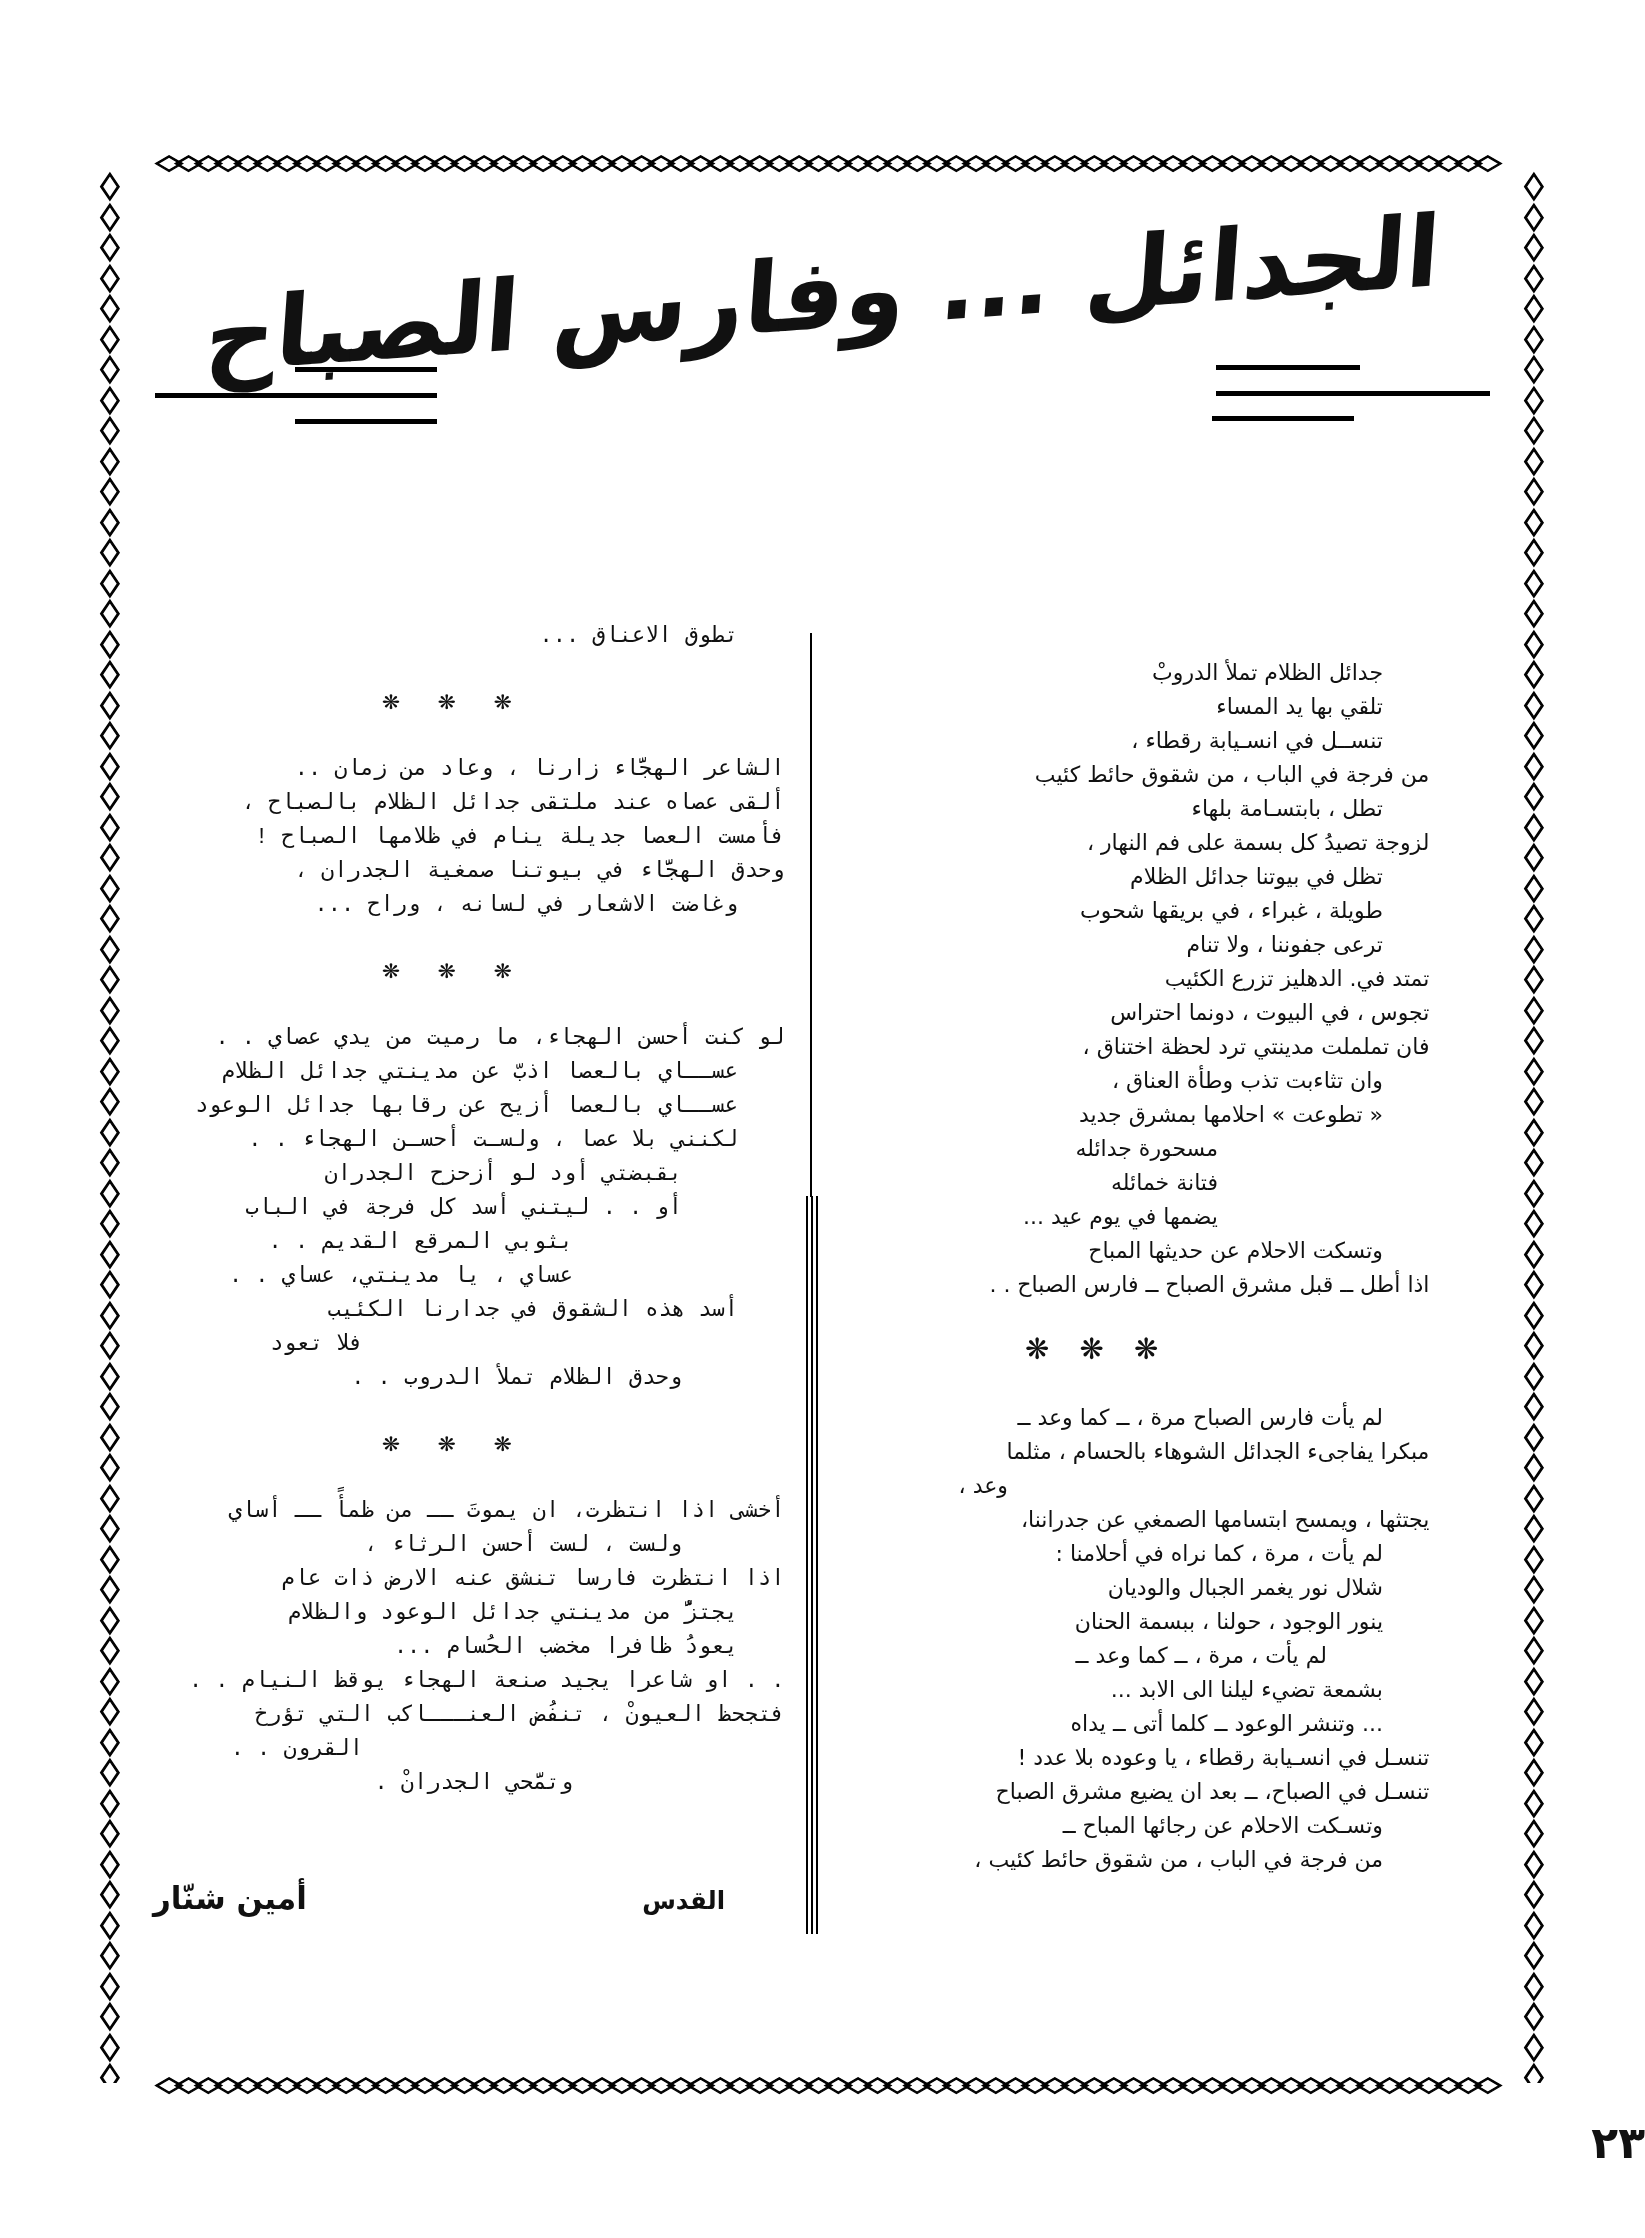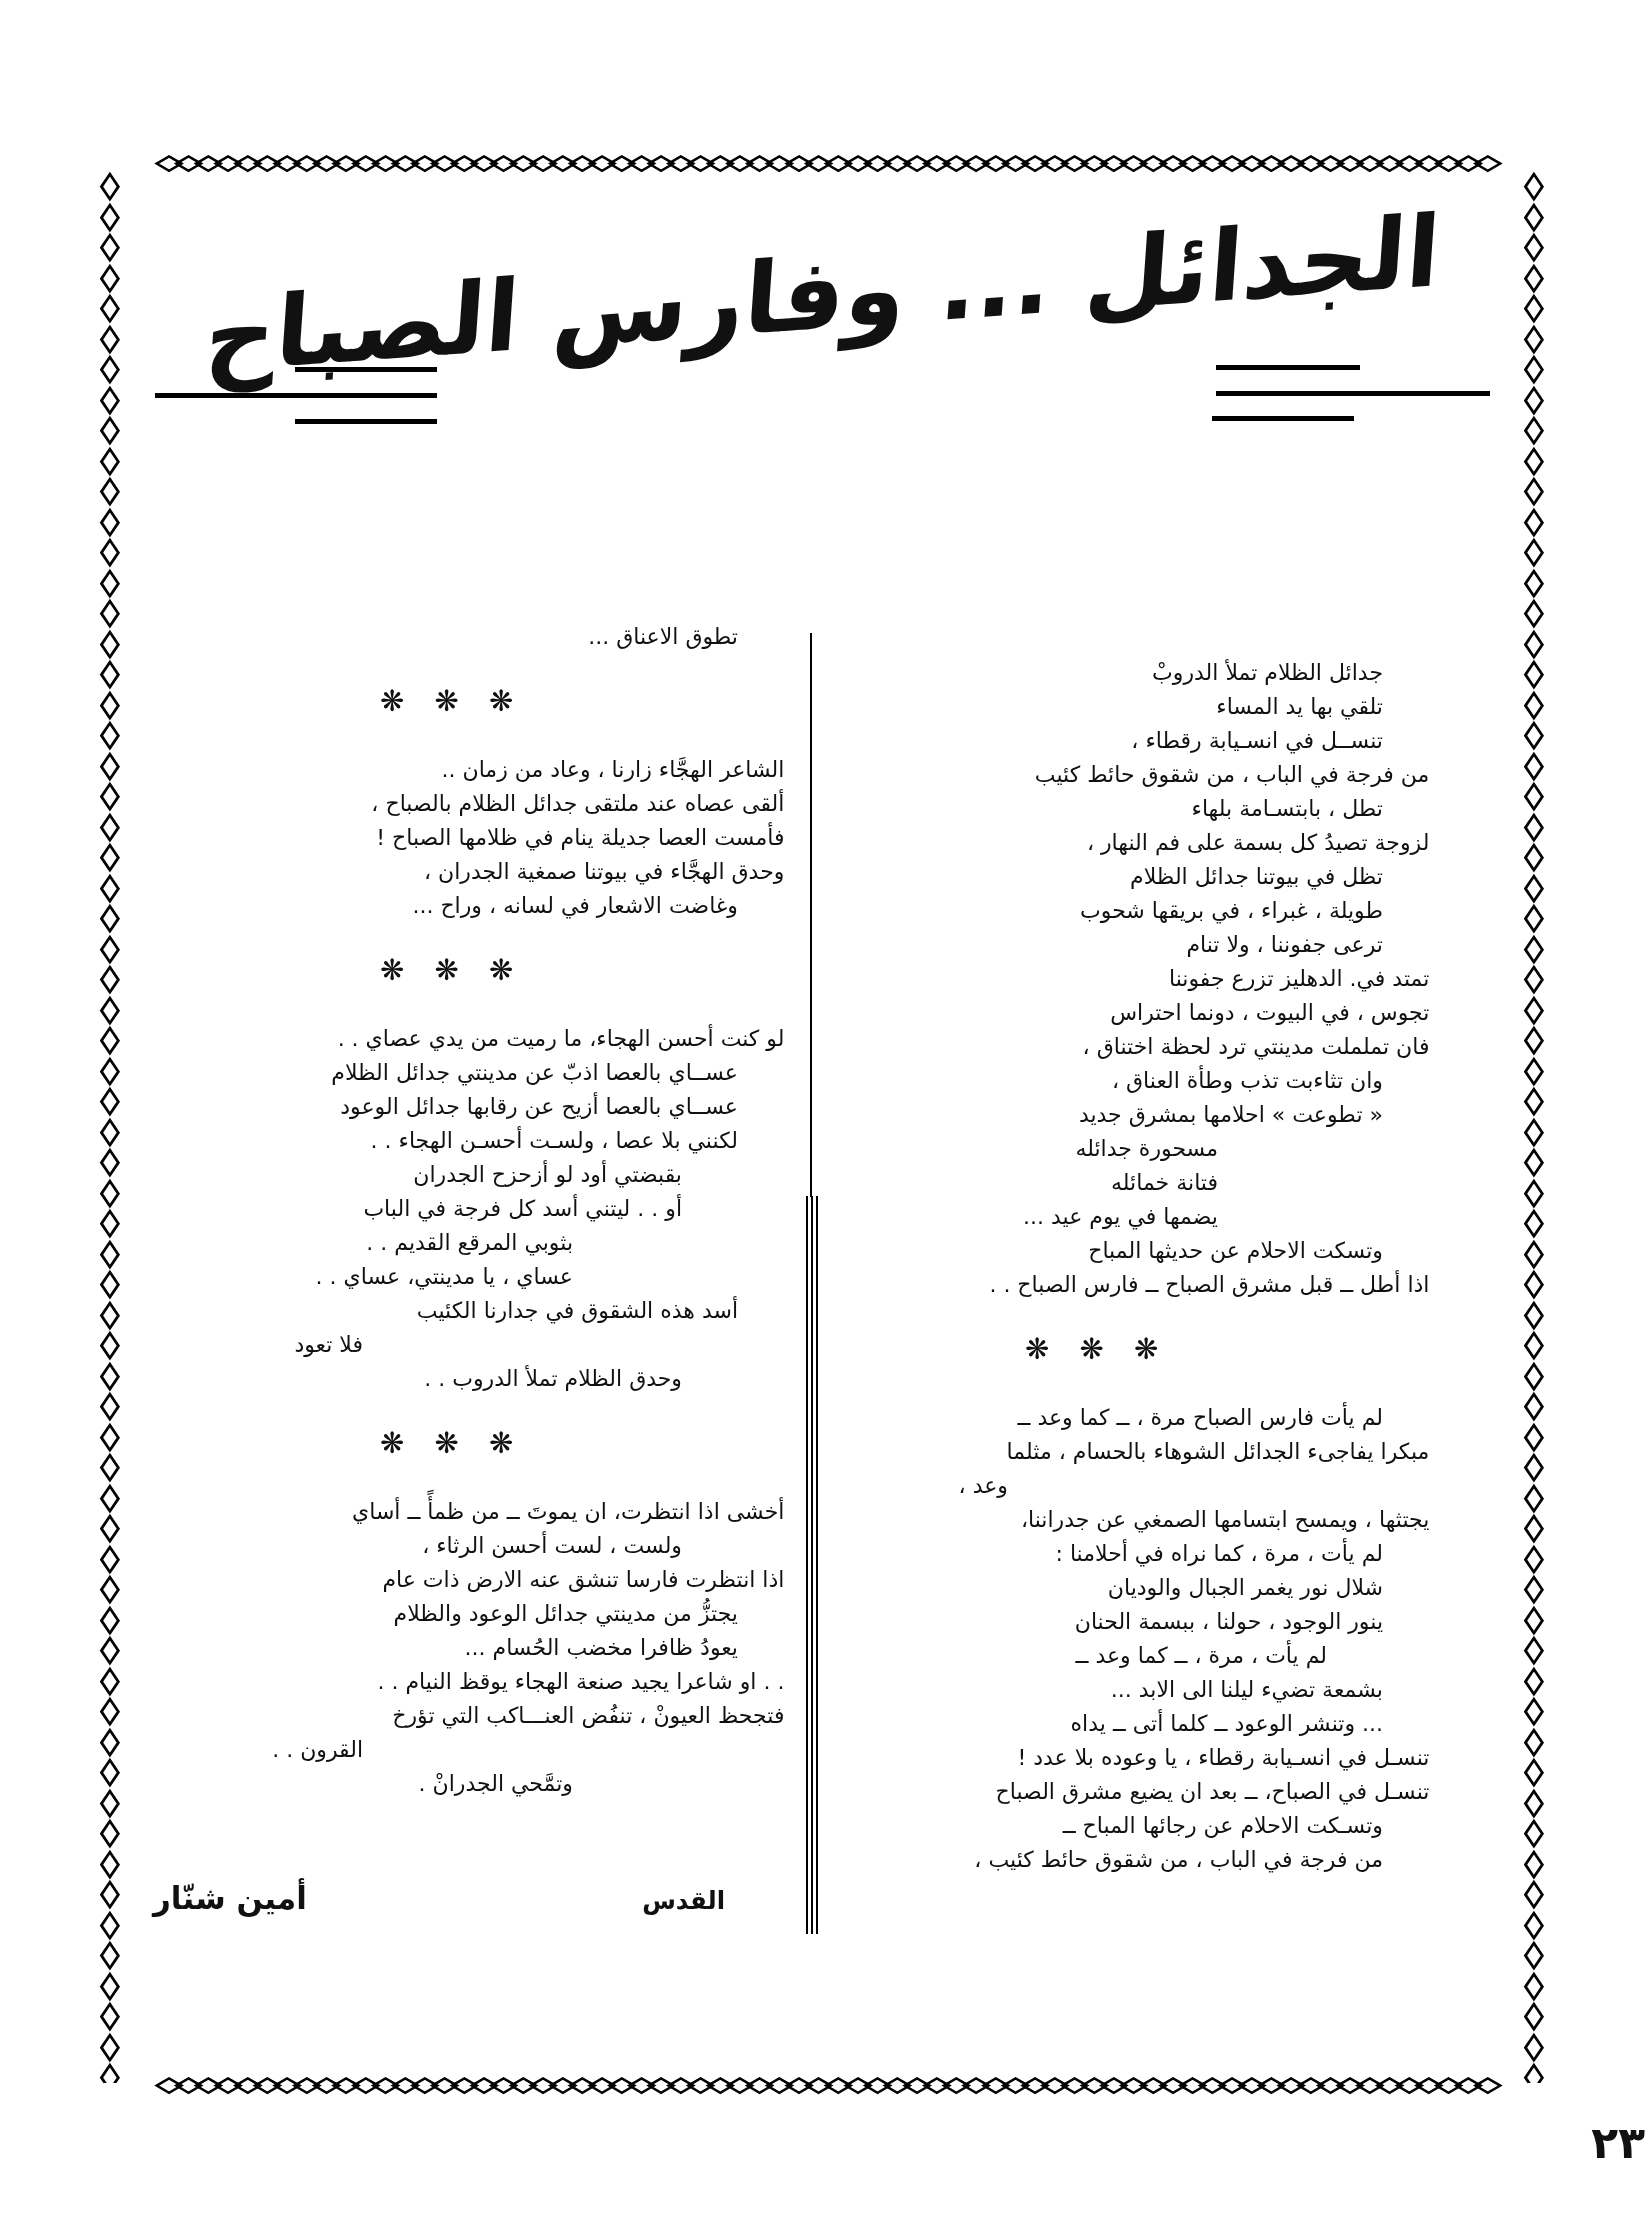--- a/index.html
+++ b/index.html
@@ -81,21 +81,21 @@
   
   .col {
     position: absolute;
     direction: rtl;
     text-align: right;
     font-size: 22px;
     line-height: 34px;
     white-space: nowrap;
   }
   .col-right { top: 616px; left: 798px; width: 638px; margin-top: 40px; }
-  .col-left  { top: 620px; left: 153px;  width: 638px; }
+  .col-left  { top: 620px; left: 153px;  width: 638px; font-family: Liberation Mono, monospace; }
   .poem-line.indent-0 { padding-right: 6.6px; }
   .poem-line.indent-1 { padding-right: 53px; }
   .poem-line.indent-2 { padding-right: 109px; }
   .poem-line.indent-3 { padding-right: 218px; }
   .poem-line.indent-4 { padding-right: 428px; }
   .separator {
     text-align: center;
     font-size: 29px;
     line-height: 29px;
     margin: 33px 40px 37px 0;
@@ -163,21 +163,21 @@
   <div class="col col-right">
       <div class="poem-line indent-1">جدائل الظلام تملأ الدروبْ</div>
       <div class="poem-line indent-1">تلقي بها يد المساء</div>
       <div class="poem-line indent-1">تنســل في انسـيابة رقطاء ،</div>
       <div class="poem-line indent-0">من فرجة في الباب ، من شقوق حائط كئيب</div>
       <div class="poem-line indent-1">تطل ، بابتسـامة بلهاء</div>
       <div class="poem-line indent-0">لزوجة تصيدُ كل بسمة على فم النهار ،</div>
       <div class="poem-line indent-1">تظل في بيوتنا جدائل الظلام</div>
       <div class="poem-line indent-1">طويلة ، غبراء ، في بريقها شحوب</div>
       <div class="poem-line indent-1">ترعى جفوننا ، ولا تنام</div>
-      <div class="poem-line indent-0">تمتد في. الدهليز تزرع جفوننا</div>
+      <div class="poem-line indent-0">تمتد في. الدهليز تزرع الكئيب</div>
       <div class="poem-line indent-0">تجوس ، في البيوت ، دونما احتراس</div>
       <div class="poem-line indent-0">فان تململت مدينتي ترد لحظة اختناق ،</div>
       <div class="poem-line indent-1">وان تثاءبت تذب وطأة العناق ،</div>
       <div class="poem-line indent-1">« تطوعت » احلامها بمشرق جديد</div>
       <div class="poem-line indent-3">مسحورة جدائله</div>
       <div class="poem-line indent-3">فتانة خمائله</div>
       <div class="poem-line indent-3">يضمها في يوم عيد ...</div>
       <div class="poem-line indent-1">وتسكت الاحلام عن حديثها المباح</div>
       <div class="poem-line indent-0">اذا أطل ــ قبل مشرق الصباح ــ فارس الصباح . .</div>
       <div class="separator">❋ ❋ ❋</div>

